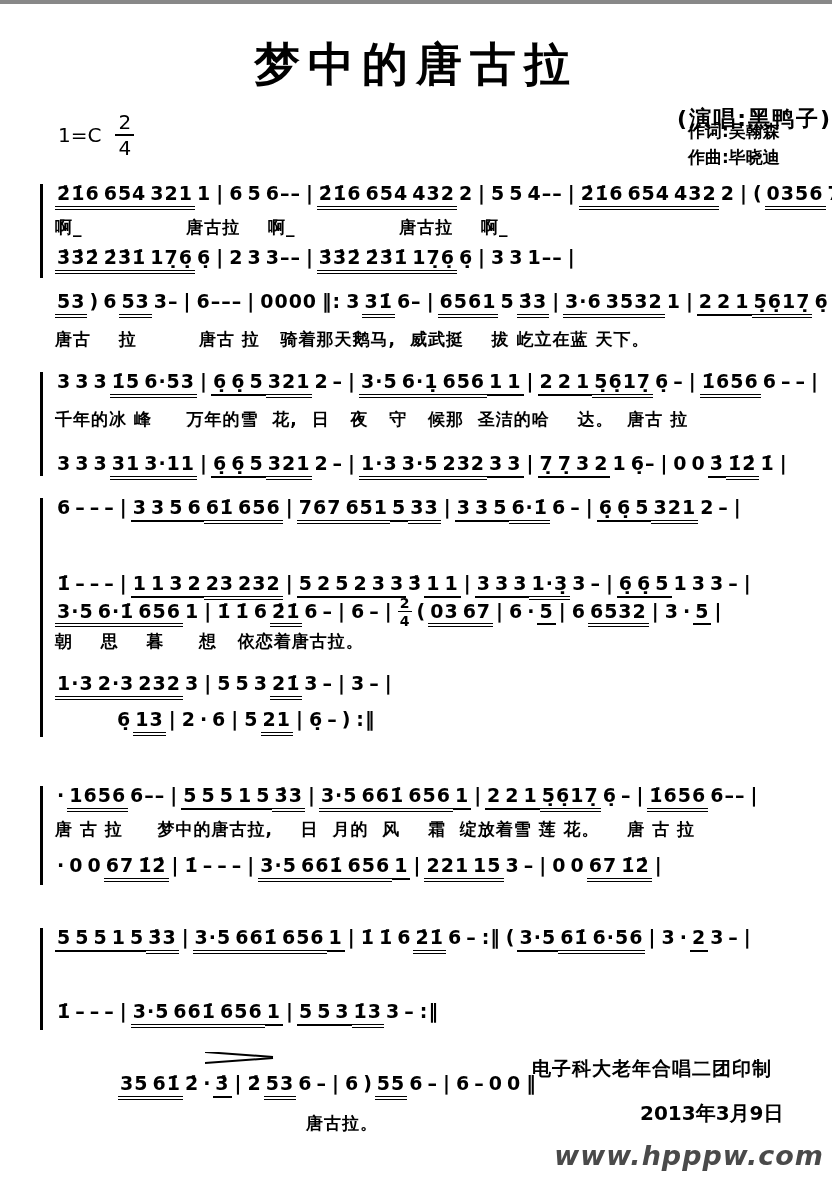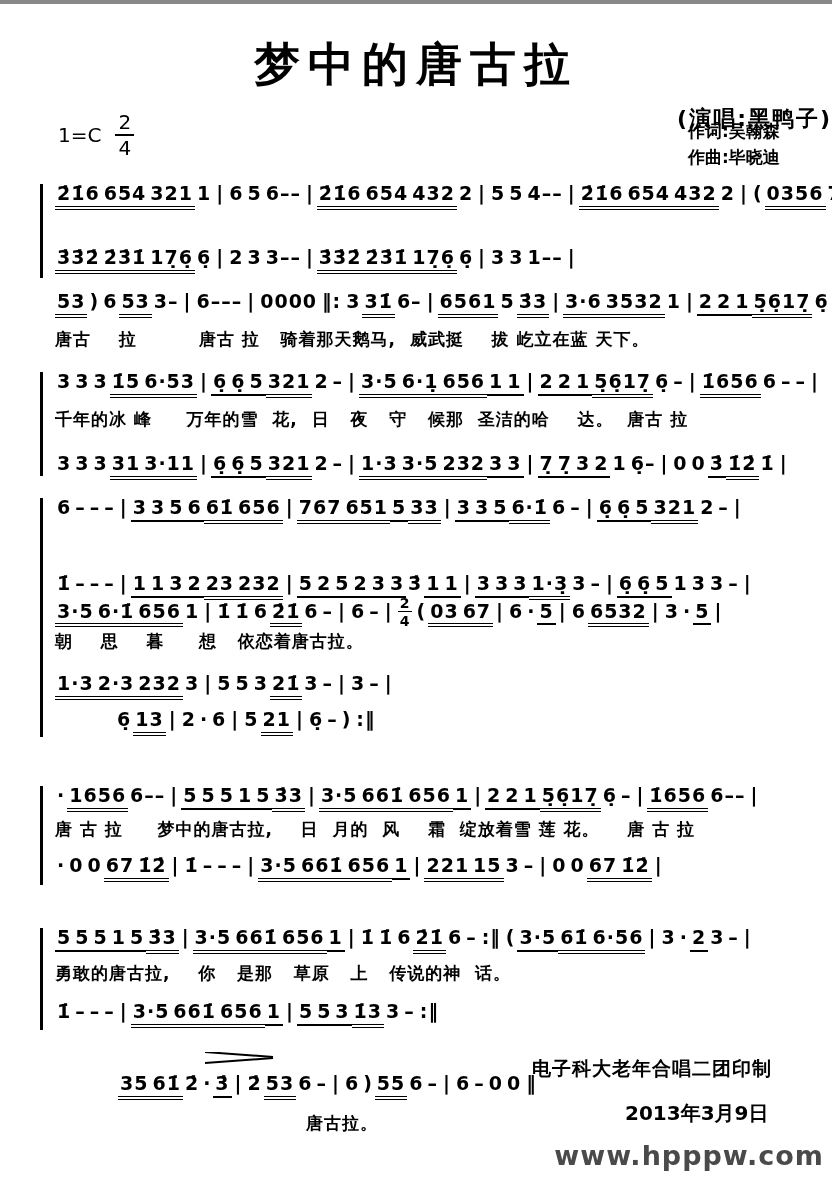--- a/index.html
+++ b/index.html
@@ -19,23 +19,23 @@
   .mrow{position:absolute;left:0;white-space:nowrap;font-size:19px;font-weight:bold;
         letter-spacing:1px;word-spacing:4px;height:30px;}
   .note{display:inline-block;padding:0 2px;line-height:1.25;}
   .u1{border-bottom:2px solid #000;}
   .u2{border-bottom:4px double #000;}
   .bar{display:inline-block;padding:0 3px;font-weight:bold;}
   .frac.inline{font-size:14px;font-weight:bold;margin:0 2px;vertical-align:middle;}
   .frac.inline .num{border-bottom:1.5px solid #000;padding:0 2px 1px;}
   .lyr{position:absolute;left:0;white-space:pre;font-size:17px;font-weight:bold;letter-spacing:1px;}
   .pub{position:absolute;left:532px;top:1052px;font-size:19px;font-weight:bold;letter-spacing:1px;}
-  .date{position:absolute;left:625px;top:1096px;font-size:20px;font-weight:bold;}
+  .date{position:absolute;left:640px;top:1096px;font-size:20px;font-weight:bold;}
   .watermark{position:absolute;right:8px;top:1136px;font-size:27px;font-weight:bold;
-             color:#4a4a4a;letter-spacing:1px;}
+             font-style:italic;color:#4a4a4a;letter-spacing:1px;}
   .hairpin{position:absolute;left:205px;top:1048px;}
 </style>
 </head>
 <body>
 
 <div id="page">
 
   <div class="title">梦中的唐古拉</div>
   <div class="subtitle">(演唱:黑鸭子)</div>
 
@@ -47,20 +47,21 @@
     </span>
   </div>
 
   <div class="credits">
     <div>作词:吴翰森</div>
     <div>作曲:毕晓迪</div>
   </div>
 
   <div class="sys braced" style="top:178px;height:100px;">
     <div class="mrow" style="top:0;"><span class="note u2">2̇1̇6</span><span class="note u2">654</span><span class="note u2">321</span><span class="note">1</span><span class="bar">|</span><span class="note">6</span><span class="note">5</span><span class="note">6––</span><span class="bar">|</span><span class="note u2">2̇1̇6</span><span class="note u2">654</span><span class="note u2">432</span><span class="note">2</span><span class="bar">|</span><span class="note">5</span><span class="note">5</span><span class="note">4––</span><span class="bar">|</span><span class="note u2">2̇1̇6</span><span class="note u2">654</span><span class="note u2">432</span><span class="note">2</span><span class="bar">|</span><span class="note">(</span><span class="note u2">0356</span><span class="note">7––</span></div>
+    <div class="lyr" style="top:34px;">啊_               唐古拉    啊_               唐古拉    啊_</div>
     <div class="mrow" style="top:64px;"><span class="note u2">3̇3̇2̇</span><span class="note u2">2̇3̇1̇</span><span class="note u2">17̣6̣</span><span class="note">6̣</span><span class="bar">|</span><span class="note">2</span><span class="note">3</span><span class="note">3––</span><span class="bar">|</span><span class="note u2">3̇3̇2̇</span><span class="note u2">2̇3̇1̇</span><span class="note u2">17̣6̣</span><span class="note">6̣</span><span class="bar">|</span><span class="note">3</span><span class="note">3</span><span class="note">1––</span><span class="bar">|</span></div>
   </div>
 
   <div class="sys" style="top:286px;height:80px;">
     <div class="mrow" style="top:0;"><span class="note u2">53</span><span class="note">)</span><span class="note">6</span><span class="note u2">53</span><span class="note">3–</span><span class="bar">|</span><span class="note">6–––</span><span class="bar">|</span><span class="note">0000</span><span class="bar">‖:</span><span class="note">3</span><span class="note u2">31̇</span><span class="note">6–</span><span class="bar">|</span><span class="note u2">6561</span><span class="note">5</span><span class="note u2">3̇3</span><span class="bar">|</span><span class="note u2">3·6</span><span class="note u2">3532</span><span class="note">1</span><span class="bar">|</span><span class="note u1">2</span><span class="note u1">2</span><span class="note u1">1</span><span class="note u2">5̣6̣17̣</span><span class="note">6̣</span><span class="note">–</span></div>
     <div class="lyr" style="top:38px;">唐古    拉         唐古 拉   骑着那天鹅马,  威武挺    拔 屹立在蓝 天下。</div>
   </div>
 
   <div class="sys braced" style="top:366px;height:110px;">
     <div class="mrow" style="top:0;"><span class="note">3</span><span class="note">3</span><span class="note">3</span><span class="note u2">1̇5</span><span class="note u2">6·53</span><span class="bar">|</span><span class="note u1">6̣</span><span class="note u1">6̣</span><span class="note u1">5</span><span class="note u2">321</span><span class="note">2</span><span class="note">–</span><span class="bar">|</span><span class="note u2">3·5</span><span class="note u2">6·1̣</span><span class="note u2">656</span><span class="note u1">1</span><span class="note u1">1</span><span class="bar">|</span><span class="note u1">2</span><span class="note u1">2</span><span class="note u1">1</span><span class="note u2">5̣6̣17̣</span><span class="note">6̣</span><span class="note">–</span><span class="bar">|</span><span class="note u2">1̇656</span><span class="note">6</span><span class="note">–</span><span class="note">–</span><span class="bar">|</span></div>
@@ -81,21 +82,20 @@
   </div>
 
   <div class="sys braced" style="top:780px;height:105px;">
     <div class="mrow" style="top:0;"><span class="note">·</span><span class="note u2">1656</span><span class="note">6––</span><span class="bar">|</span><span class="note u1">5</span><span class="note u1">5</span><span class="note u1">5</span><span class="note u1">1</span><span class="note u1">5</span><span class="note u2">3̇3</span><span class="bar">|</span><span class="note u2">3·5</span><span class="note u2">661̇</span><span class="note u2">656</span><span class="note u1">1</span><span class="bar">|</span><span class="note u1">2</span><span class="note u1">2</span><span class="note u1">1</span><span class="note u2">5̣6̣17̣</span><span class="note">6̣</span><span class="note">–</span><span class="bar">|</span><span class="note u2">1̇656</span><span class="note">6––</span><span class="bar">|</span></div>
     <div class="lyr" style="top:34px;">唐 古 拉     梦中的唐古拉,    日  月的  风    霜  绽放着雪 莲 花。    唐 古 拉</div>
     <div class="mrow" style="top:70px;"><span class="note">·</span><span class="note">0</span><span class="note">0</span><span class="note u2">67</span><span class="note u2">1̇2̇</span><span class="bar">|</span><span class="note">1̇</span><span class="note">–</span><span class="note">–</span><span class="note">–</span><span class="bar">|</span><span class="note u2">3·5</span><span class="note u2">661̇</span><span class="note u2">656</span><span class="note u1">1</span><span class="bar">|</span><span class="note u2">221</span><span class="note u2">15</span><span class="note">3</span><span class="note">–</span><span class="bar">|</span><span class="note">0</span><span class="note">0</span><span class="note u2">67</span><span class="note u2">1̇2̇</span><span class="bar">|</span></div>
   </div>
 
   <div class="sys braced" style="top:922px;height:108px;">
     <div class="mrow" style="top:0;"><span class="note u1">5</span><span class="note u1">5</span><span class="note u1">5</span><span class="note u1">1</span><span class="note u1">5</span><span class="note u2">3̇3</span><span class="bar">|</span><span class="note u2">3·5</span><span class="note u2">661̇</span><span class="note u2">656</span><span class="note u1">1</span><span class="bar">|</span><span class="note">1̇</span><span class="note">1̇</span><span class="note">6</span><span class="note u2">2̇1̇</span><span class="note">6</span><span class="note">–</span><span class="bar">:‖</span><span class="note">(</span><span class="note u1">3·5</span><span class="note u2">61̇</span><span class="note u2">6·56</span><span class="bar">|</span><span class="note">3</span><span class="note">·</span><span class="note u1">2</span><span class="note">3</span><span class="note">–</span><span class="bar">|</span></div>
-    <div class="lyr" style="top:36px;">勇敢的唐古拉,    你   是那   草原   上   传说的神  话。</div>
     <div class="mrow" style="top:74px;"><span class="note">1̇</span><span class="note">–</span><span class="note">–</span><span class="note">–</span><span class="bar">|</span><span class="note u2">3·5</span><span class="note u2">661̇</span><span class="note u2">656</span><span class="note u1">1</span><span class="bar">|</span><span class="note u1">5</span><span class="note u1">5</span><span class="note u1">3</span><span class="note u2">1̇3</span><span class="note">3</span><span class="note">–</span><span class="bar">:‖</span></div>
   </div>
 
   <div class="sys" style="top:1068px;left:118px;height:70px;">
     <div class="mrow" style="top:0;"><span class="note u2">35</span><span class="note u2">61̇</span><span class="note">2̇</span><span class="note">·</span><span class="note u1">3̇</span><span class="bar">|</span><span class="note">2̇</span><span class="note u2">53</span><span class="note">6</span><span class="note">–</span><span class="bar">|</span><span class="note">6</span><span class="note">)</span><span class="note u2">55</span><span class="note">6</span><span class="note">–</span><span class="bar">|</span><span class="note">6</span><span class="note">–</span><span class="note">0</span><span class="note">0</span><span class="bar">‖</span></div>
     <div class="lyr" style="top:40px;left:188px;">唐古拉。</div>
   </div>
 
   <svg class="hairpin" width="72" height="12">
     <line x1="0" y1="0" x2="68" y2="5" stroke="#000" stroke-width="2"></line>

